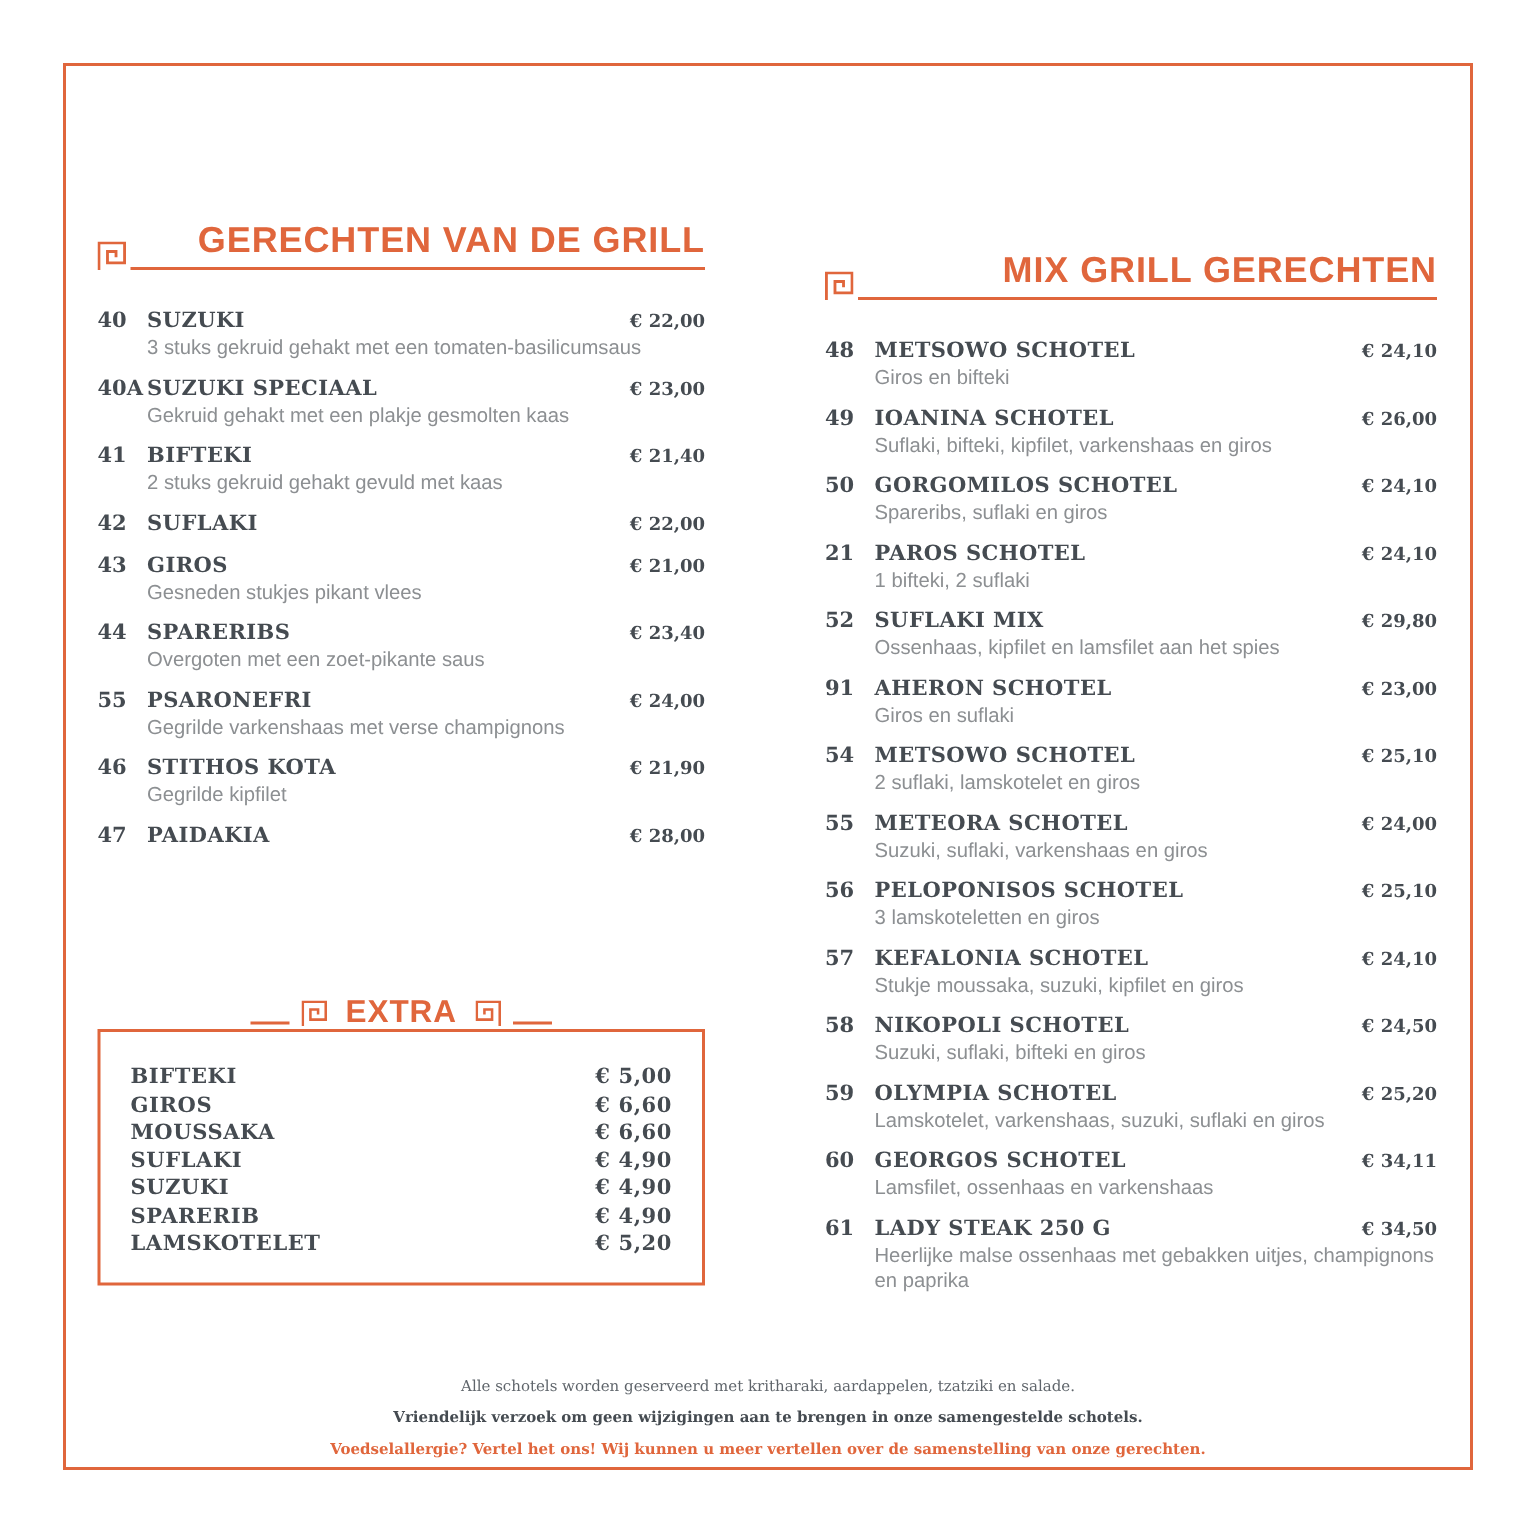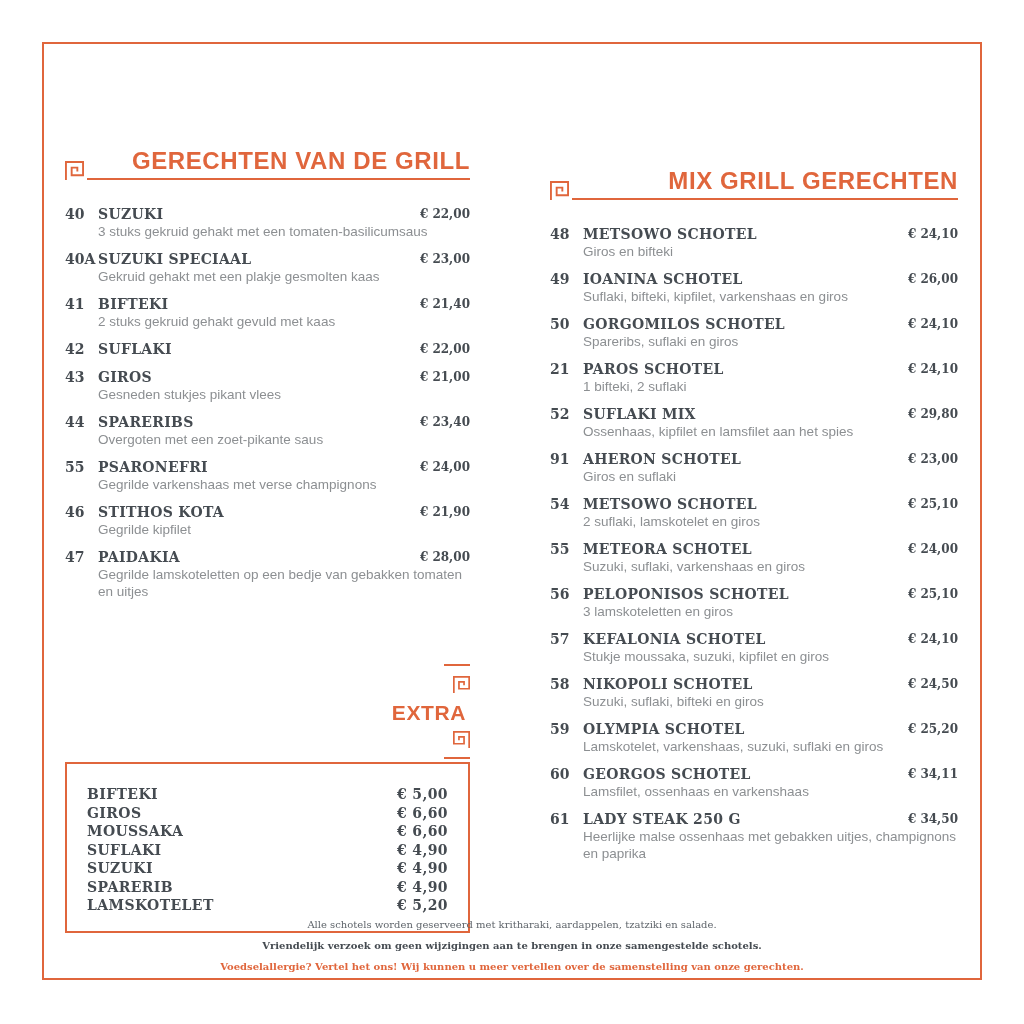--- a/index.html
+++ b/index.html
@@ -74,21 +74,20 @@
     font-family:"Liberation Sans",sans-serif;
     font-size:13.5px;line-height:17px;
     color:var(--muted);
   }
 
   .extra{position:absolute;left:65px;top:664px;width:405px;}
   .extra-header{
     display:flex;align-items:flex-end;justify-content:center;
     gap:8px;color:var(--accent);
     margin-bottom:1px;
-    flex-direction:column;
   }
   .extra-title{
     font-family:"Liberation Sans",sans-serif;
     font-weight:bold;font-size:21px;line-height:21px;
     letter-spacing:0.6px;
     color:var(--accent);
     padding:0 4px;
   }
   .extra-dash{width:26px;border-top:2px solid var(--accent);margin-bottom:2px;}
   .extra-header .meander{margin-right:0;margin-bottom:1px;width:17px;height:17px;}
@@ -202,21 +201,20 @@
     </div>
     <div class="item-desc">Gegrilde kipfilet</div>
   </div>
 
   <div class="menu-item">
     <div class="item-head">
       <span class="item-number">47</span>
       <span class="item-name">PAIDAKIA</span>
       <span class="item-price">€ 28,00</span>
     </div>
-    <div class="item-desc">Gegrilde lamskoteletten op een bedje van gebakken tomaten en uitjes</div>
   </div>
 </div>
   </div>
 
   <div class="col col-right">
     <div class="section-header">
       <div class="section-title">MIX GRILL GERECHTEN</div>
       <div class="section-rule">
         <svg class="meander" viewBox="0 0 20 20" aria-hidden="true">
     <path d="M1 20 L1 1 L19 1 L19 15 L7 15 L7 7 L13 7 L13 11" fill="none" stroke="currentColor" stroke-width="2"></path>

